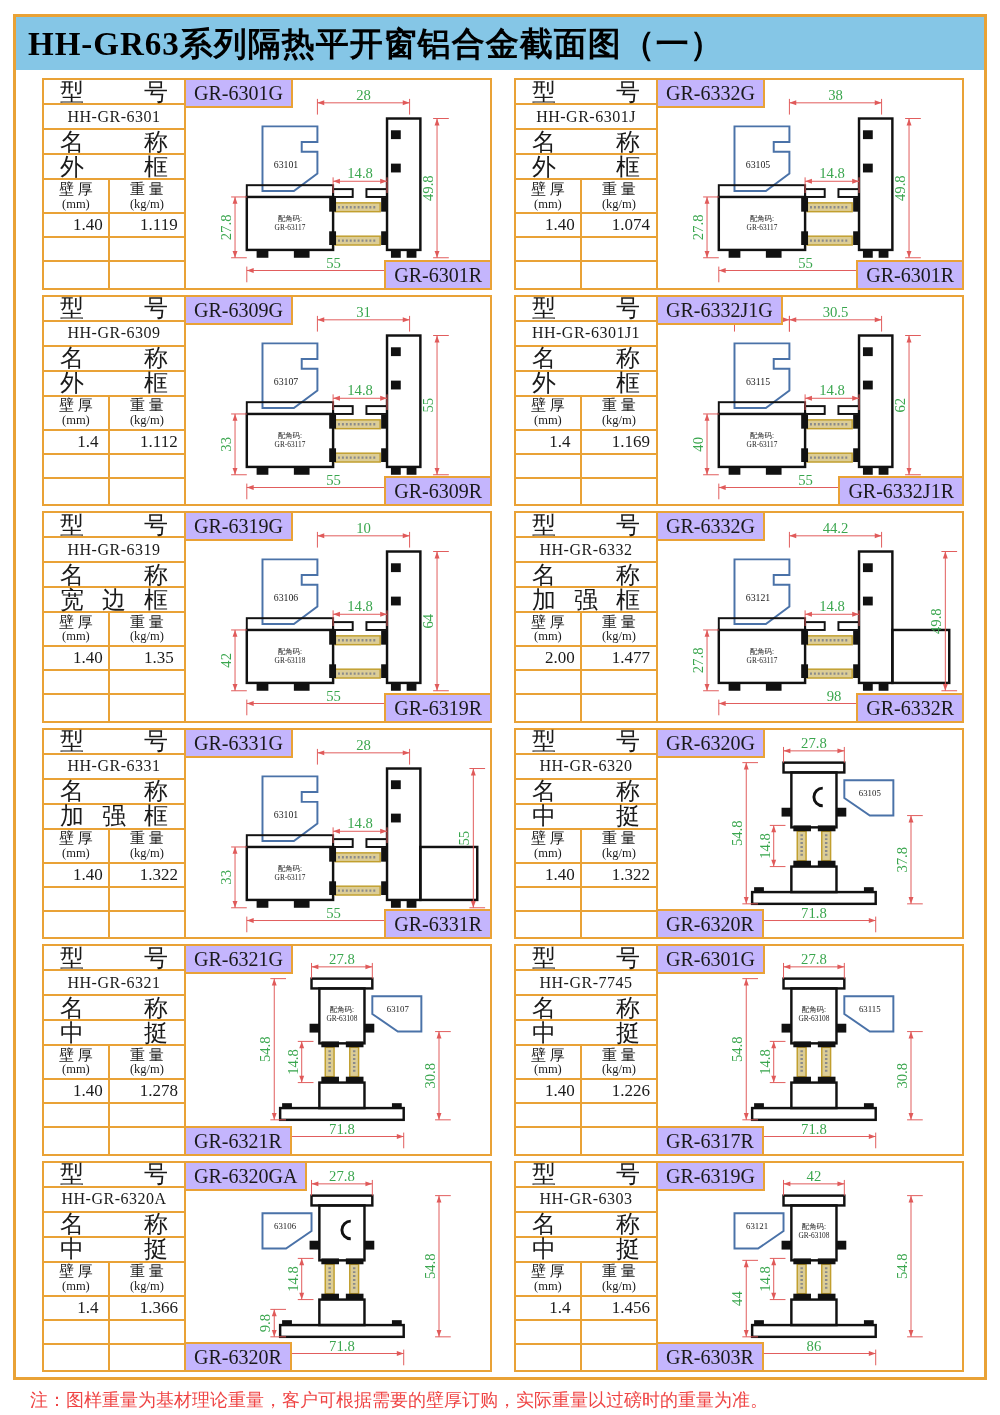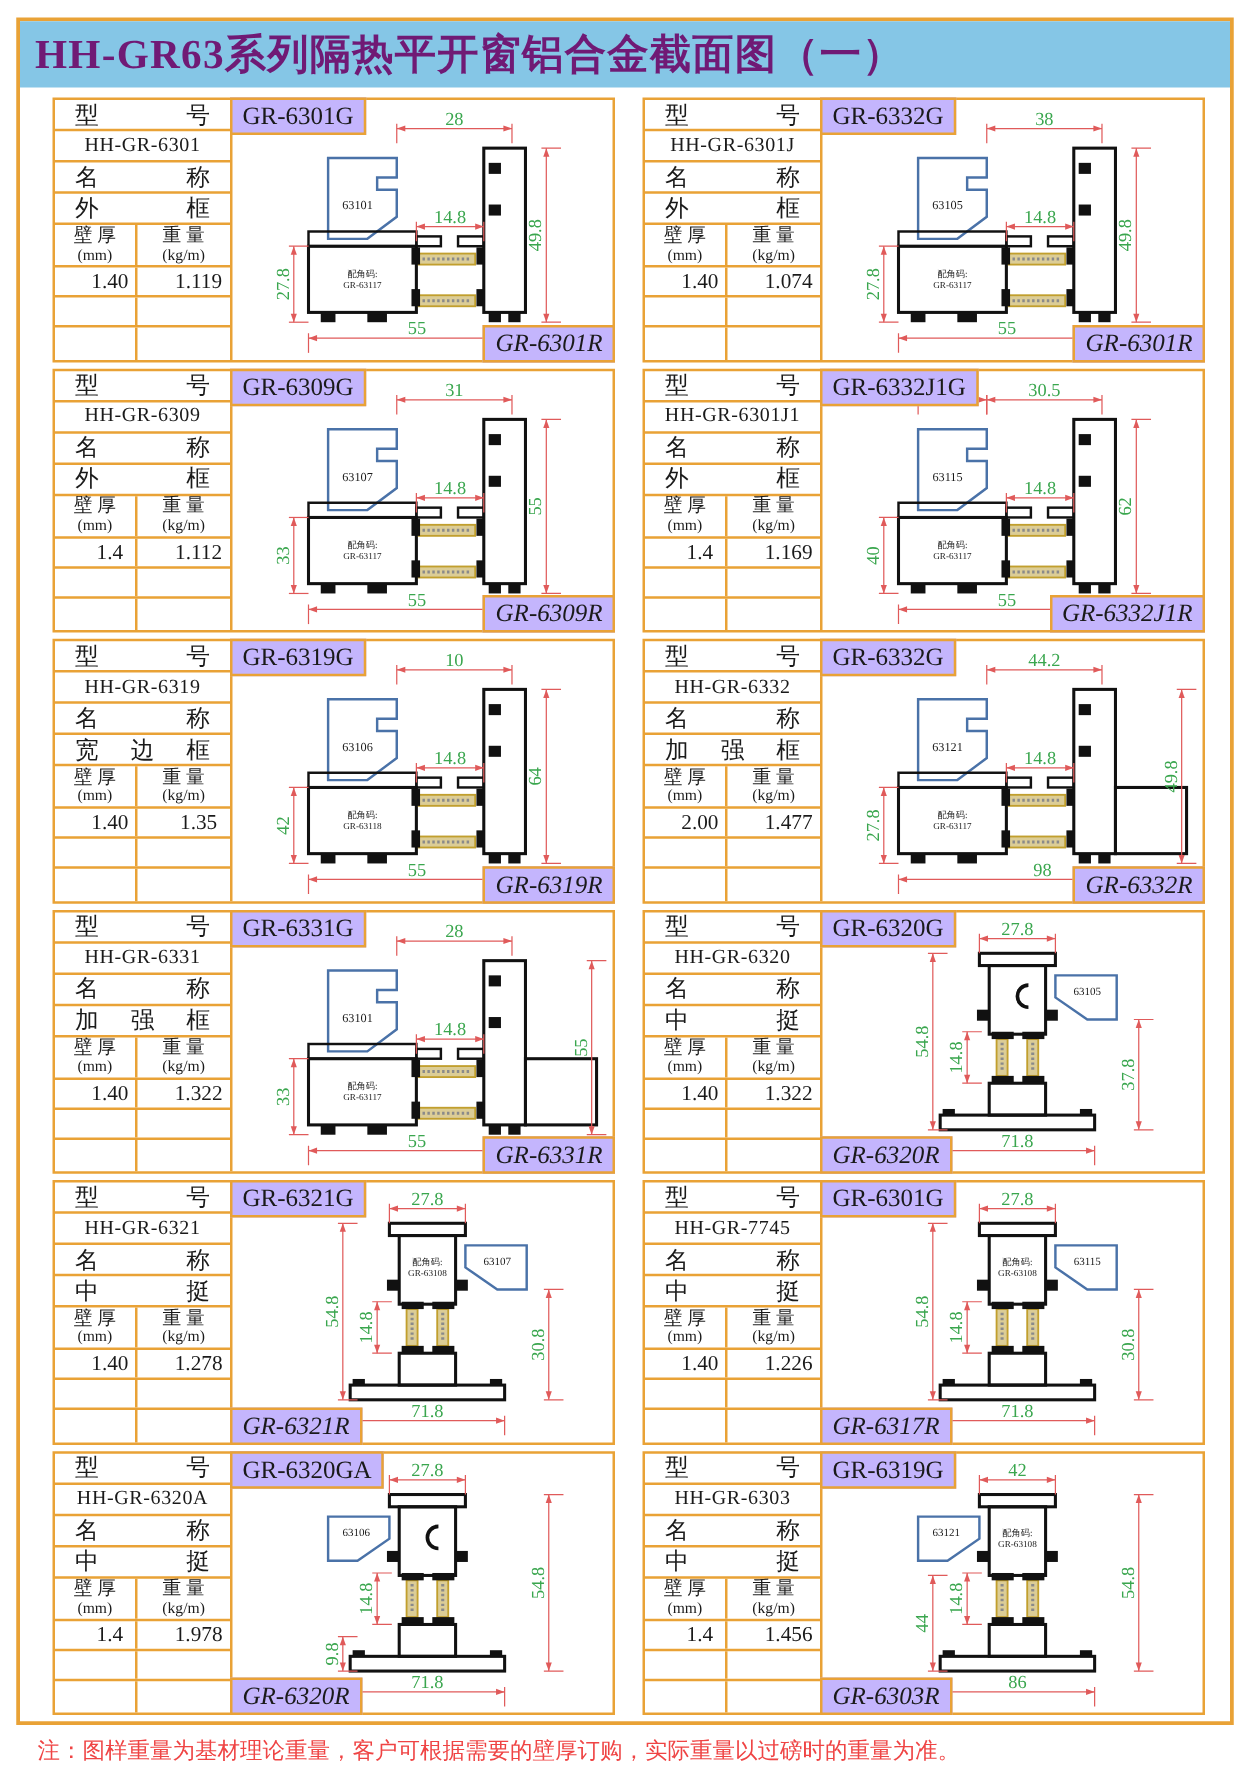--- a/index.html
+++ b/index.html
@@ -7,54 +7,54 @@
   html,body{ margin:0; padding:0; }
   body{
     width:1000px; height:1415px; background:#fff;
     font-family:"Liberation Serif","DejaVu Serif",serif; color:#1a1a1a;
   }
   .frame{
     margin:14px 13px 0 13px; border:3px solid var(--orange);
     height:1366px; display:flex; flex-direction:column; background:#fff;
   }
   .title{
-    background:var(--title-bg); color:#701a75;
+    background:var(--title-bg); color:#000000;
     font-size:33px; font-weight:bold; letter-spacing:1px;
     padding:7px 12px 5px 12px; line-height:1.25;
   }
   .grid{
     flex:1; display:grid; grid-template-columns:1fr 1fr; grid-template-rows:repeat(6,1fr);
     gap:5px 22px; padding:8px 20px 5px 26px;
   }
   .cell{ display:flex; border:2px solid var(--orange); background:#fff; min-height:0; }
   .tbl{ width:142px; border-right:2px solid var(--orange); display:flex; flex-direction:column; }
   .row{
     border-bottom:2px solid var(--orange); display:flex; align-items:center; justify-content:center;
     font-size:17px; flex:0 0 auto;
   }
   .row:last-child{ border-bottom:none; flex:1 1 auto; }
   .h1{ height:25px; } .h5{ height:34px; } .h6{ height:24px; }
-  .jlabel{ display:block; width:100%; padding:0 16px; font-size:19px;
+  .jlabel{ display:block; width:100%; padding:0 16px; font-size:24px;
            text-align:justify; text-align-last:justify;border-radius:12px; }
   .model{ font-size:16px; letter-spacing:0.5px; }
   .split{ padding:0; align-items:stretch; }
   .split>div{ display:flex; flex-direction:column; align-items:center; justify-content:center; }
   .split .c1{ width:47%; border-right:2px solid var(--orange); }
   .split .c2{ flex:1; }
   .hdr span{ display:block; line-height:1.05; }
   .hdr .l1{ font-size:15px; } .hdr .sub{ font-size:12.5px; }
   .val{ font-size:17px;padding-left:24px; }
   .draw{ flex:1; position:relative; min-width:0; }
   .draw svg{ position:absolute; left:0; top:0; width:100%; height:100%; }
   .tag{
     position:absolute; background:#c4b5fd; border:2px solid var(--orange);
     font-size:20px; line-height:26px; padding:0 8px; white-space:nowrap; z-index:2;
   }
   .g-tag{ top:-2px; left:-2px; }
-  .r-tag{ bottom:-2px;font-style:italic; }
+  .r-tag{ bottom:-2px; }
   .r-right{ right:-2px; } .r-left{ left:-2px; }
   .note{ margin:8px 0 17px 30px; font-size:18px; color:#ef4444; }
 </style>
 </head>
 <body>
 
 <div class="page">
   <div class="frame">
     <div class="title">HH-GR63系列隔热平开窗铝合金截面图（一）</div>
     <div class="grid" id="grid">
@@ -1055,21 +1055,21 @@
           <span class="l1">壁 厚</span>
           <span class="sub">(mm)</span>
         </div>
         <div class="c2 hdr">
           <span class="l1">重 量</span>
           <span class="sub">(kg/m)</span>
         </div>
       </div>
       <div class="row h6 split">
         <div class="c1 val">1.4</div>
-        <div class="c2 val">1.978</div>
+        <div class="c2 val">1.366</div>
       </div>
       <div class="row h6 split">
         <div class="c1"></div>
         <div class="c2"></div>
       </div>
       <div class="row split">
         <div class="c1"></div>
         <div class="c2"></div>
       </div>
     </div>

